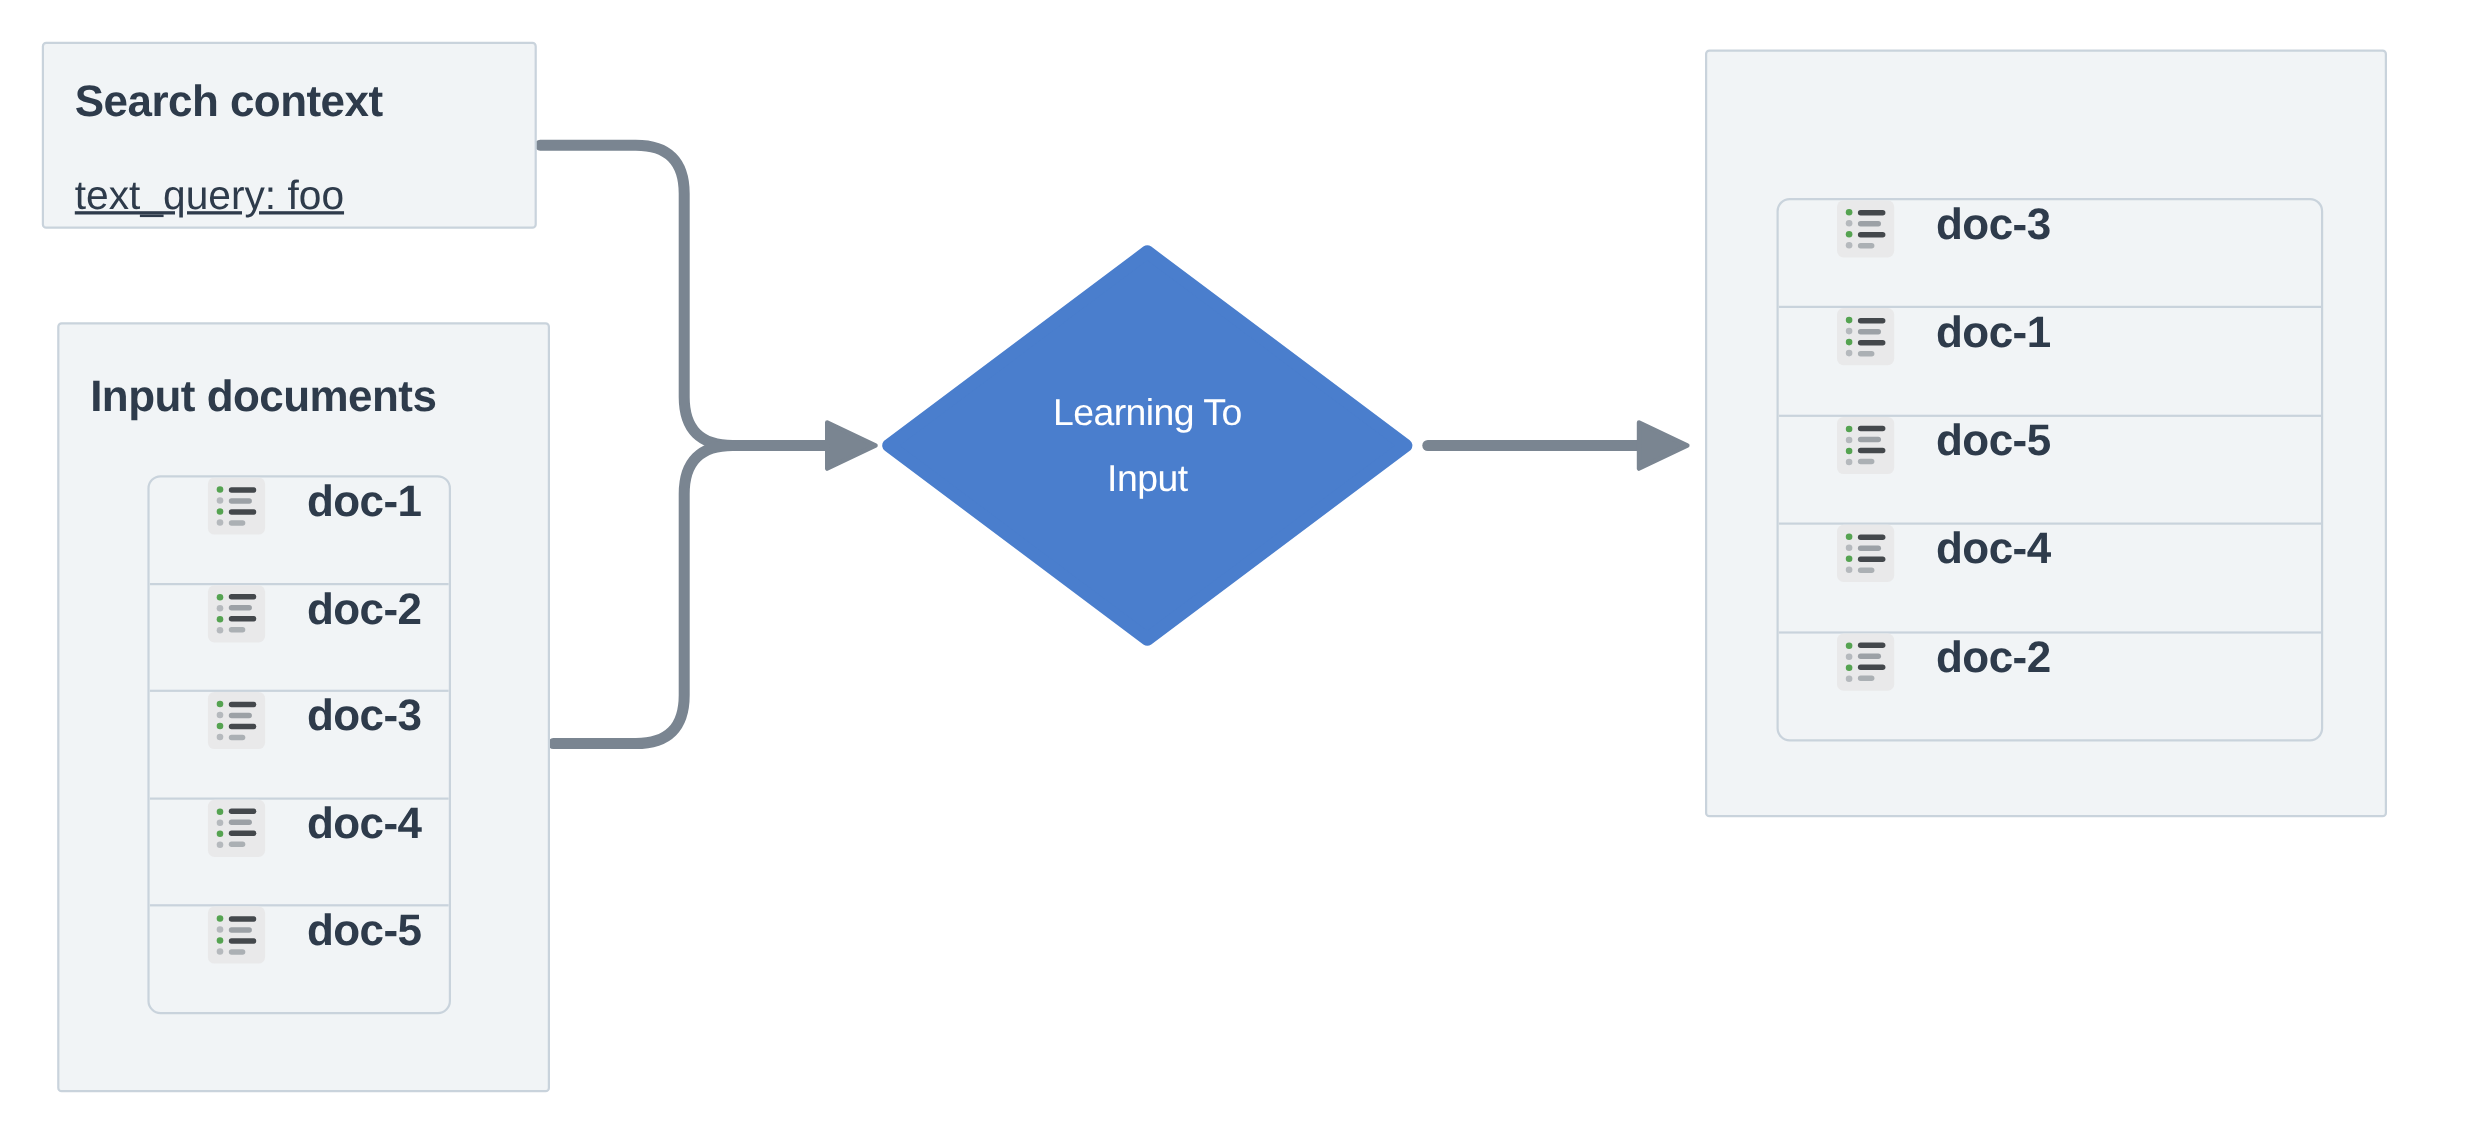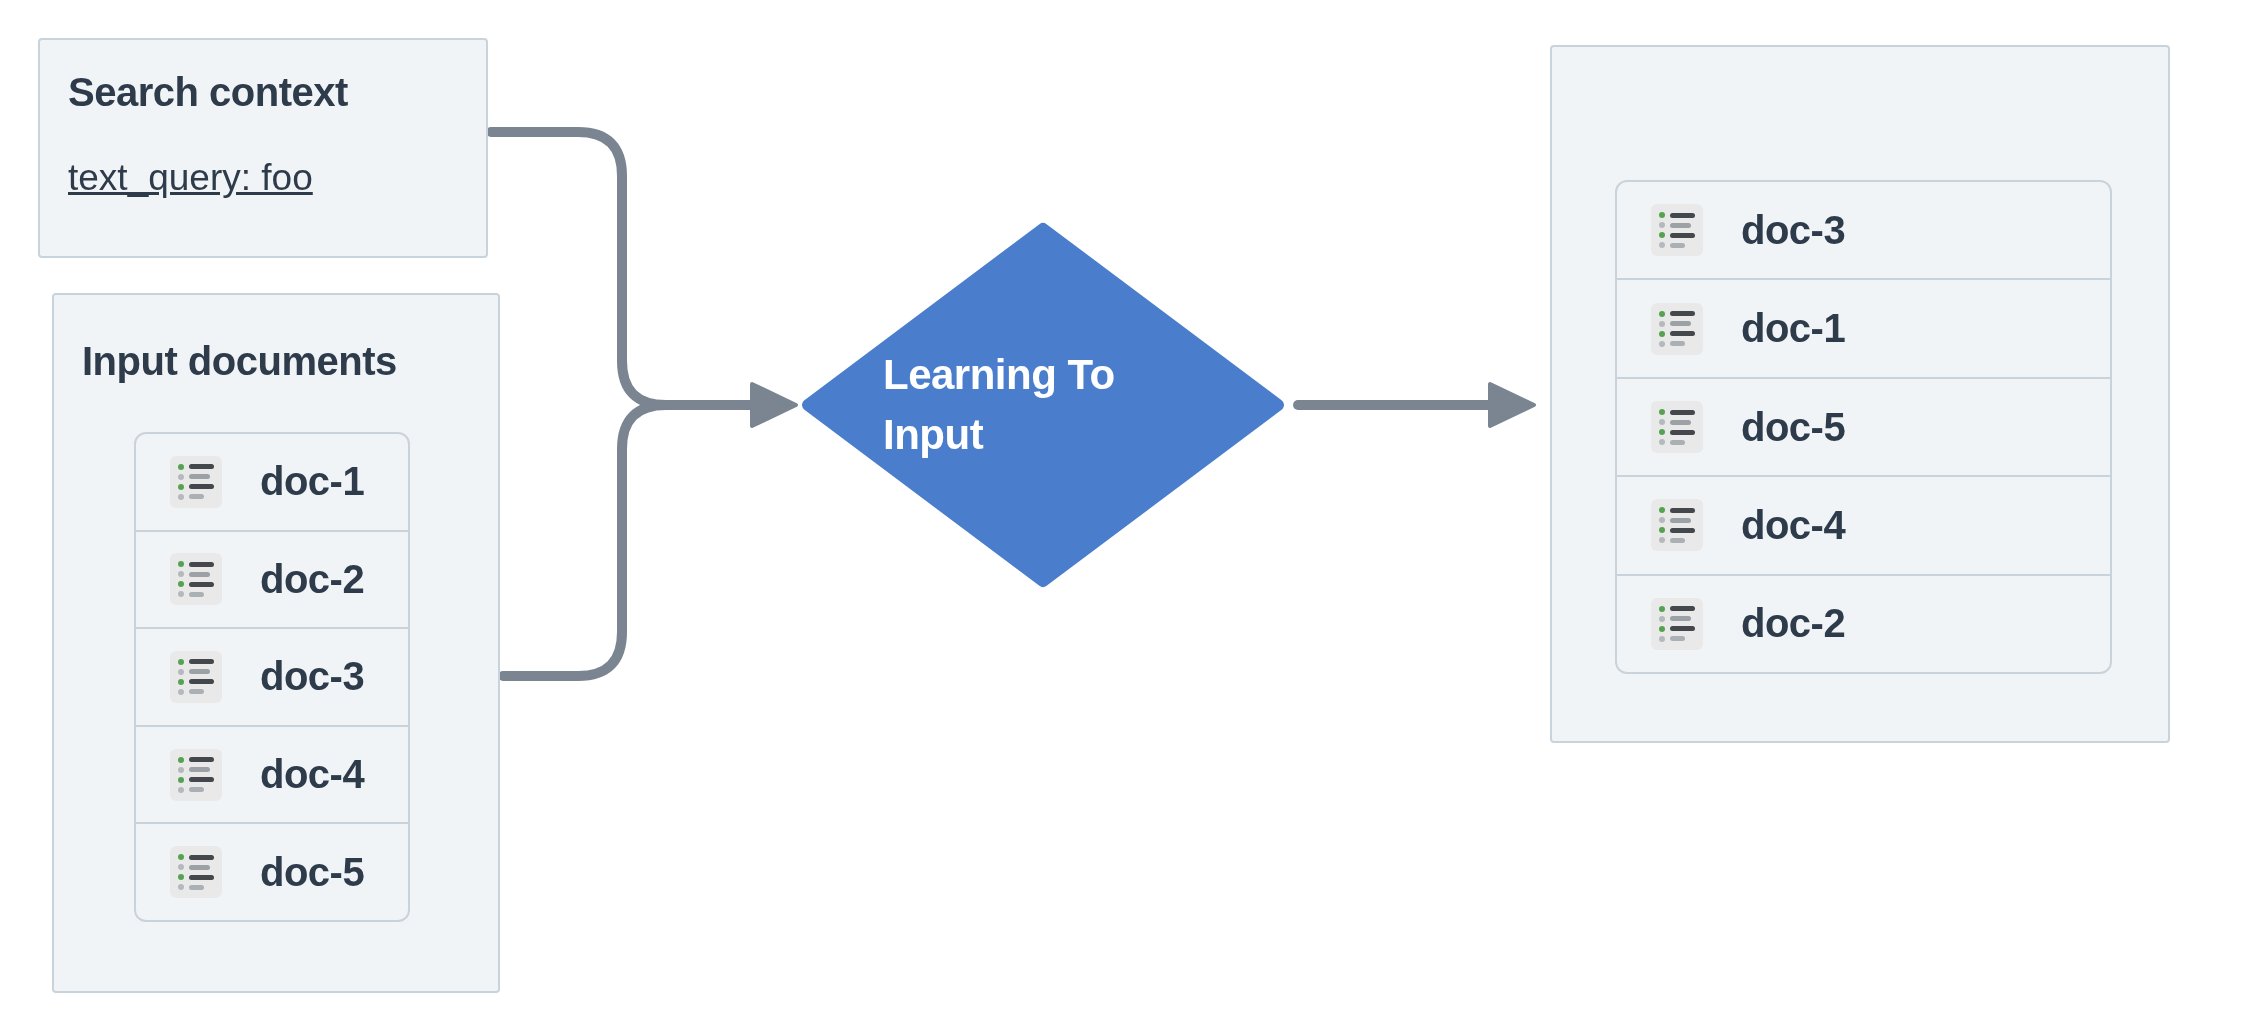--- a/index.html
+++ b/index.html
@@ -29,21 +29,21 @@
   }
 
   .box-title {
     font-size: 40px;
     font-weight: bold;
     color: var(--text_dark, #2e3b4b);
     white-space: nowrap;
     letter-spacing: -0.5px;
   }
 
-  #search-box  { left: 38px;  top: 38px;  width: 450px; height: 220px; padding: 30px 28px; }
+  #search-box  { left: 38px;  top: 38px;  width: 450px; height: 170px; padding: 30px 28px; }
   #search-box .box-value {
     margin-top: 42px;
     font-size: 37px;
     font-weight: normal;
     color: var(--text_dark, #2e3b4b);
     white-space: nowrap;
     text-decoration: underline;
   }
 
   #input-box   { left: 52px;  top: 293px; width: 448px; height: 700px; padding: 44px 28px; }
@@ -58,22 +58,21 @@
     display: flex;
     flex-direction: column;
     overflow: hidden;
   }
   #input-box  .card-group { left: 80px; top: 137px; width: 276px; height: 490px; }
   #output-box .card-group { left: 63px; top: 133px; width: 497px; height: 494px; }
 
   .doc-card {
     flex: 1 1 0;
     display: flex;
-    align-items: center;
-    padding-left: 34px;
+    padding-left: 53px;
     gap: 38px;
     box-sizing: border-box;
   }
   .doc-card + .doc-card { border-top: 2.5px solid var(--box_border, #c9d3dc); }
 
   .doc-label {
     font-size: 40px;
     font-weight: bold;
     color: var(--text_dark, #2e3b4b);
     letter-spacing: -0.5px;
@@ -101,22 +100,23 @@
   .ln { height: 5px; border-radius: 2.5px; }
   .ln.dark   { width: 26px; background: var(--icon_line_dark, #44484c); }
   .ln.mid    { width: 21px; background: var(--icon_line_gray, #9ca1a6); }
   .ln.short  { width: 15px; background: var(--icon_line_light, #abb0b4); }
 
   .diamond-label {
     position: absolute;
     left: 883px;
     top: 345px;
     width: 320px;
-    font-size: 42px;
-    font-weight: bold;
+    text-align: center;
+    font-size: 34px;
+    font-weight: normal;
     line-height: 60px;
     color: var(--diamond_text, #ffffff);
     letter-spacing: -0.5px;
   }
   .diamond-label span { display: block; }
 </style>
 </head>
 <body>
 
 <div class="canvas">

